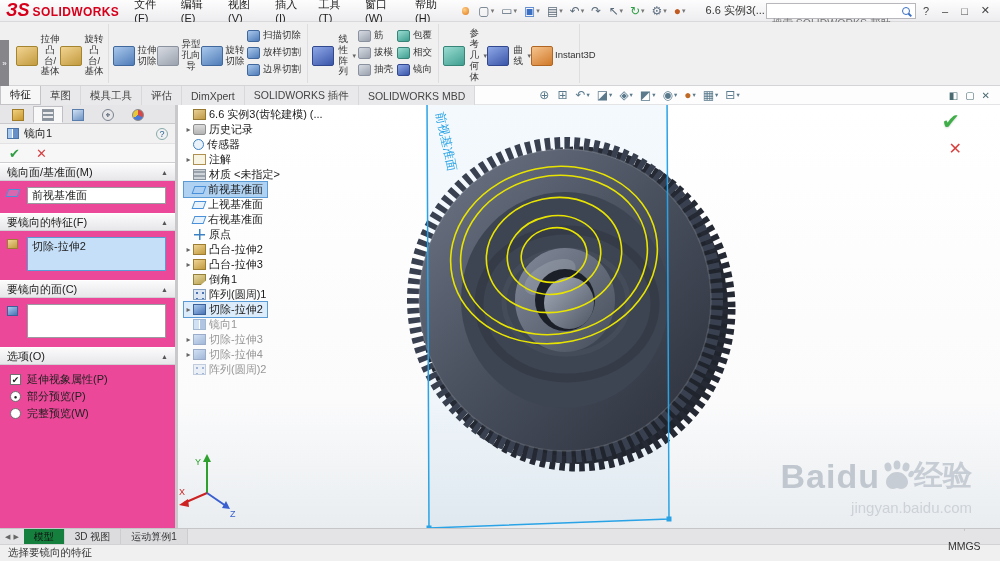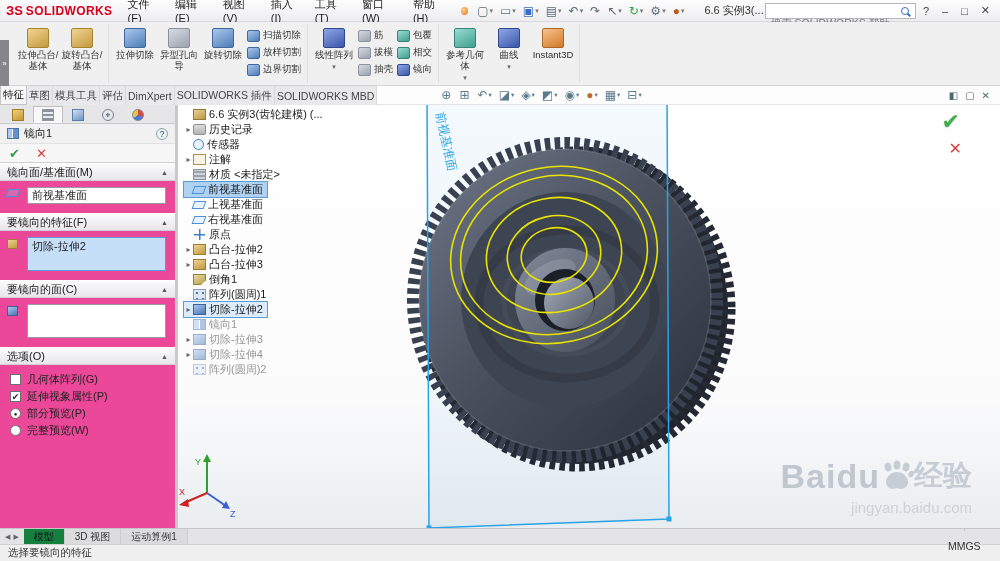--- a/index.html
+++ b/index.html
@@ -3,21 +3,21 @@
 <meta charset="utf-8">
 <style>
   * { box-sizing: border-box; margin: 0; padding: 0; }
   html,body { width:1000px; height:561px; overflow:hidden;
     font-family:"Liberation Sans","DejaVu Sans",sans-serif; font-size:11px; background:#fff; }
 
   
   .titlebar { height:22px; display:flex; align-items:center; gap:1px;
     background:linear-gradient(#fdfdfe,#ededef); border-bottom:1px solid #d9d9dc; padding:0 4px; }
   .logo { display:flex; align-items:baseline; gap:3px; padding:0 8px 0 2px; }
-  .logo-mark { color:#d6001c; font-weight:bold; font-size:13px; }
+  .logo-mark { color:#d6001c; font-weight:bold; font-style:italic; font-size:18px; }
   .logo-text { color:#d6001c; font-weight:bold; font-size:12px; letter-spacing:.4px; }
   .menu-item { padding:2px 6px; color:#222; cursor:default; }
   .pin-icon { width:8px; height:8px; border-radius:50%; background:radial-gradient(circle at 35% 35%,#ffd089,#e07818); margin:0 5px; }
   .qtool { display:flex; align-items:center; padding:0 3px; color:#5a6a78; font-size:12px; height:18px; }
   .qtool .qcaret { font-size:7px; color:#777; margin-left:1px; }
   .qt-save .qglyph { color:#3a6fc4; } .qt-rebuild .qglyph { color:#2f9e44; }
   .qt-appearance .qglyph { color:#c05a20; } .qt-options .qglyph { color:#607080; }
   .doc-title { margin-left:16px; color:#333; white-space:nowrap; }
   .search-box { margin-left:auto; display:flex; align-items:center; gap:4px;
     border:1px solid #b8b8bc; background:#fff; height:16px; padding:0 5px; width:158px; }
@@ -25,40 +25,40 @@
     font-family:Liberation Sans, sans-serif;margin-top:24px; }
   .mag-icon { width:8px; height:8px; border:1.6px solid #3a6fc4; border-radius:50%; position:relative; flex:none; }
   .mag-icon::after { content:""; position:absolute; width:4px; height:1.6px; background:#3a6fc4;
     transform:rotate(45deg); right:-3px; bottom:-2px; }
   .win-btn { padding:2px 6px; color:#444; font-size:11px; }
 
   
   .ribbon { height:64px; background:#f0f0f1; border-bottom:1px solid #d4d4d6;
     display:flex; align-items:stretch; padding:2px 0 2px 12px; position:relative; }
   .rgroup { display:flex; align-items:stretch; padding:0 4px; border-right:1px solid #dedee0; }
-  .rbig { width:44px; display:flex; flex-direction:column; align-items:center; padding-top:4px; gap:2px; text-align:center; }
+  .rbig { width:44px; display:flex; flex-direction:row; align-items:center; padding-top:4px; gap:2px; text-align:center; }
   .rbig .rlabel { font-size:9.5px; line-height:1.15; color:#333; }
   .rcaret { font-size:7px; color:#666; }
   .rsmallcol { display:flex; flex-direction:column; justify-content:flex-start; padding-top:5px; gap:4px; }
   .rsmall { display:flex; align-items:center; gap:3px; font-size:9.5px; color:#333; padding:0 2px; white-space:nowrap; }
   .fic { width:22px; height:20px; border-radius:2px; flex:none; }
   .fic-s { width:13px; height:12px; border-radius:2px; flex:none; }
   .c-gold { background:linear-gradient(150deg,#f2d492,#c29a3e); border:1px solid #a5842f; }
   .c-blue { background:linear-gradient(150deg,#a9c8ec,#4f7cb8); border:1px solid #41689c; }
   .c-slate { background:linear-gradient(150deg,#d7dbe2,#9aa2ae); border:1px solid #8a92a0; }
   .c-teal { background:linear-gradient(150deg,#9adcd2,#3f9e90); border:1px solid #368578; }
   .c-navy { background:linear-gradient(150deg,#8fa8e8,#3a55a8); border:1px solid #31488f; }
   .c-orange { background:linear-gradient(150deg,#f6c48e,#d07828); border:1px solid #b06622; }
   .flyout-tab { position:absolute; left:0; top:18px; width:9px; height:46px; background:#85858a; color:#fff;
     display:flex; align-items:center; justify-content:center; font-size:8px; z-index:6; }
 
   
   .tabstrip { height:19px; display:flex; align-items:stretch; background:#e9e9eb; font-size:10.5px; }
   .rtabs { display:flex; align-items:stretch; }
-  .rtab { padding:0 2px; color:#444; border-right:1px solid #d8d8da; display:flex; align-items:center; }
+  .rtab { padding:0 9px; color:#444; border-right:1px solid #d8d8da; display:flex; align-items:center; }
   .rtab.active { background:#f7f7f8; color:#111; border:1px solid #c4c4c8; border-top:none; }
   .hud-area { flex:1; background:#fdfdfe; display:flex; align-items:center; border-bottom:1px solid #e4e4e6; }
   .hud { display:flex; align-items:center; gap:7px; margin-left:64px; }
   .hicon { display:flex; align-items:center; color:#5a7a8c; font-size:12px; }
   .hicon .hcaret { font-size:6.5px; margin-left:1px; color:#5a7a8c; }
   .h-appearance { color:#c06a28; }
   .pane-ctrls { margin-left:auto; display:flex; gap:3px; padding:0 8px; color:#4a6a72; font-size:10px; align-items:center; }
   .pane-ctrls span { padding:0 2px; }
 
   
@@ -443,24 +443,20 @@
       <div class="pm-gc">
         <span class="margin-icon mi-face"></span>
         <div class="pm-list"></div>
       </div>
       <div class="pm-gh">
         <span>选项(O)</span>
         <span class="chev">▲</span>
       </div>
       <div class="pm-gc" style="padding-left:10px;">
         <div class="opt-row">
-          <span class="cbox"></span>
-          <span class="opt-label">几何体阵列(G)</span>
-        </div>
-        <div class="opt-row">
           <span class="cbox">✔</span>
           <span class="opt-label">延伸视象属性(P)</span>
         </div>
         <div class="opt-row">
           <span class="rbtn">●</span>
           <span class="opt-label">部分预览(P)</span>
         </div>
         <div class="opt-row">
           <span class="rbtn"></span>
           <span class="opt-label">完整预览(W)</span>

